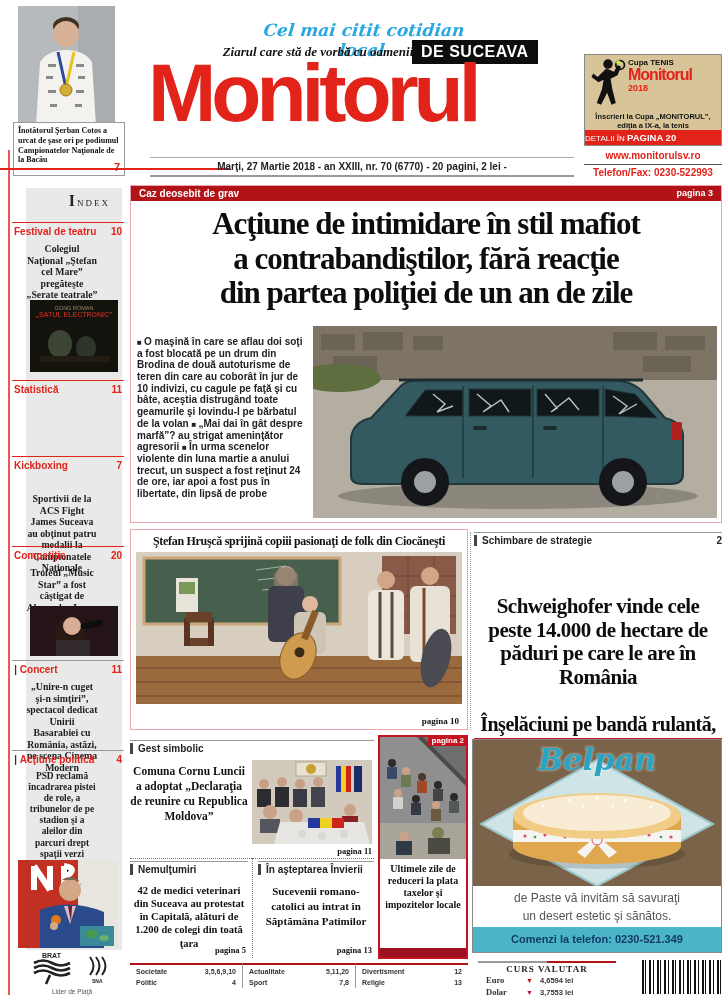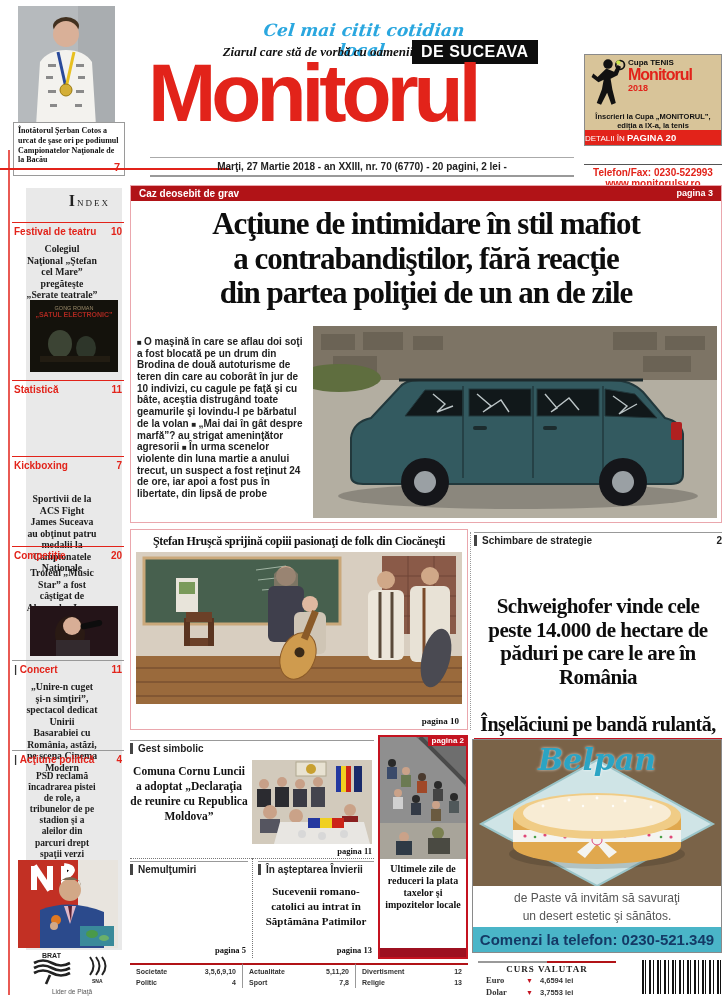--- a/index.html
+++ b/index.html
@@ -24,21 +24,21 @@
   #tennis-ad{left:584px;top:54px;width:138px;height:92px;background:#d8c499;border:1px solid #8a8a8a;box-sizing:border-box;}
   .ta-row{display:flex;padding:3px 3px 0 3px;}
   .ta-texts{flex:1;padding-right:3px;}
   .ta-cup{font-size:8px;font-weight:bold;color:#111;}
   .ta-brand{font-size:16px;font-weight:bold;color:#e2231a;letter-spacing:-1px;line-height:1;}
   .ta-year{font-size:9px;font-weight:bold;color:#e2231a;}
   .ta-text{padding:2px 4px;text-align:center;font-size:7.5px;font-weight:bold;color:#111;line-height:1.25;}
   .ta-cta{position:absolute;left:0;bottom:0;width:100%;background:#e2231a;color:#fff;
      font-size:8px;padding:2px 0;}
   .ta-cta b{font-size:9.5px;}
-  #site-url{left:584px;top:150px;width:138px;text-align:center;color:#e2231a;font-weight:bold;font-size:10px;margin-top:28px;}
+  #site-url{left:584px;top:150px;width:138px;text-align:center;color:#e2231a;font-weight:bold;font-size:10px;}
   #site-phone{left:584px;top:164px;width:138px;text-align:center;color:#e2231a;font-weight:bold;font-size:10px;
      border-top:1px solid #555;padding-top:2px;}
   #dateline{left:150px;top:157px;width:424px;text-align:center;font-weight:bold;font-size:10px;color:#222;
      border-top:1px solid #aaa;border-bottom:2px solid #999;padding:3px 0;}
   
   #sidebar-bg{left:26px;top:188px;width:96px;height:762px;background:#e9e9e9;}
   .index-title{left:38px;top:192px;width:72px;text-align:right;font-family:"Liberation Serif",serif;
      text-transform:uppercase;font-size:9px;letter-spacing:2px;color:#222;}
   .index-title::first-letter{font-size:16px;font-weight:bold;}
   .sb-label{left:12px;width:112px;display:flex;justify-content:space-between;align-items:flex-end;
@@ -106,21 +106,21 @@
   #taxes-bar{position:absolute;left:0;bottom:0;width:100%;height:9px;background:#9d1020;}
   
   #belpan-box{left:472px;top:739px;width:250px;height:214px;border:1px solid #8a8a8a;box-sizing:border-box;background:#fff;}
   #belpan-photo{position:absolute;left:0;top:0;width:248px;height:146px;}
   #belpan-brand{position:absolute;left:0;top:2px;width:100%;text-align:center;
      font-family:"DejaVu Serif",serif;font-style:italic;font-weight:bold;font-size:30px;color:#2ba4c4;
      text-shadow:0 0 3px #ffffffcc;z-index:2;}
   #belpan-text{position:absolute;left:0;top:146px;width:100%;text-align:center;font-size:12px;
      color:#555;line-height:1.5;padding-top:3px;}
   #belpan-cta{position:absolute;left:0;bottom:0;width:100%;height:25px;background:#4ab5c8;
-     color:#143a66;font-weight:bold;font-size:15px;text-align:center;line-height:25px;}
+     color:#143a66;font-weight:bold;font-size:11px;text-align:center;line-height:25px;}
   
   #footer-groups{left:130px;top:963px;width:338px;display:flex;}
   .fgroup{flex:1;border-top:2px solid #b11317;padding:2px 6px 0 6px;}
   .fgroup + .fgroup{border-left:1px solid #999;}
   .frow{display:flex;justify-content:space-between;font-size:7px;font-weight:bold;color:#333;line-height:1.5;}
   #curs-box{left:478px;top:961px;width:138px;}
   #curs-top{display:flex;}#curs-top .g{width:50%;height:2px;background:#999;}#curs-top .r{width:50%;height:2px;background:#b11317;}
   #curs-title{text-align:center;font-family:"Liberation Serif",serif;font-weight:bold;font-size:9px;letter-spacing:1px;color:#222;padding:1px 0;}
   .curs-row{display:flex;align-items:center;font-size:7.5px;font-weight:bold;color:#333;padding:0 8px;line-height:1.4;}
   .curs-row .nm{width:40px;font-family:"Liberation Serif",serif;font-size:8.5px;}
@@ -452,20 +452,21 @@
         <circle cx="92" cy="74" r="4" fill="#d8d8d8"></circle>
     </svg>
   </div>
   <div class="abs" id="gest-page">pagina 11</div>
 
   <div class="abs" id="low-dotted-h"></div>
   <div class="abs" id="low-dotted-v"></div>
   <div class="abs kicker2" id="vets-kicker">
     <span class="lbl">Nemulţumiri</span>
   </div>
+  <div class="abs" id="vets-text">42 de medici veterinari din Suceava au protestat în Capitală, alături de 1.200 de colegi din toată ţara</div>
   <div class="abs" id="vets-page">pagina 5</div>
   <div class="abs kicker2" id="easter-kicker">
     <span class="lbl">În aşteptarea Învierii</span>
   </div>
   <div class="abs" id="easter-text">Sucevenii romano-catolici au intrat în Săptămâna Patimilor</div>
   <div class="abs" id="easter-page">pagina 13</div>
 
   <div class="abs" id="taxes-box">
     <div id="taxes-label">pagina 2</div>
     <div id="taxes-photo">

